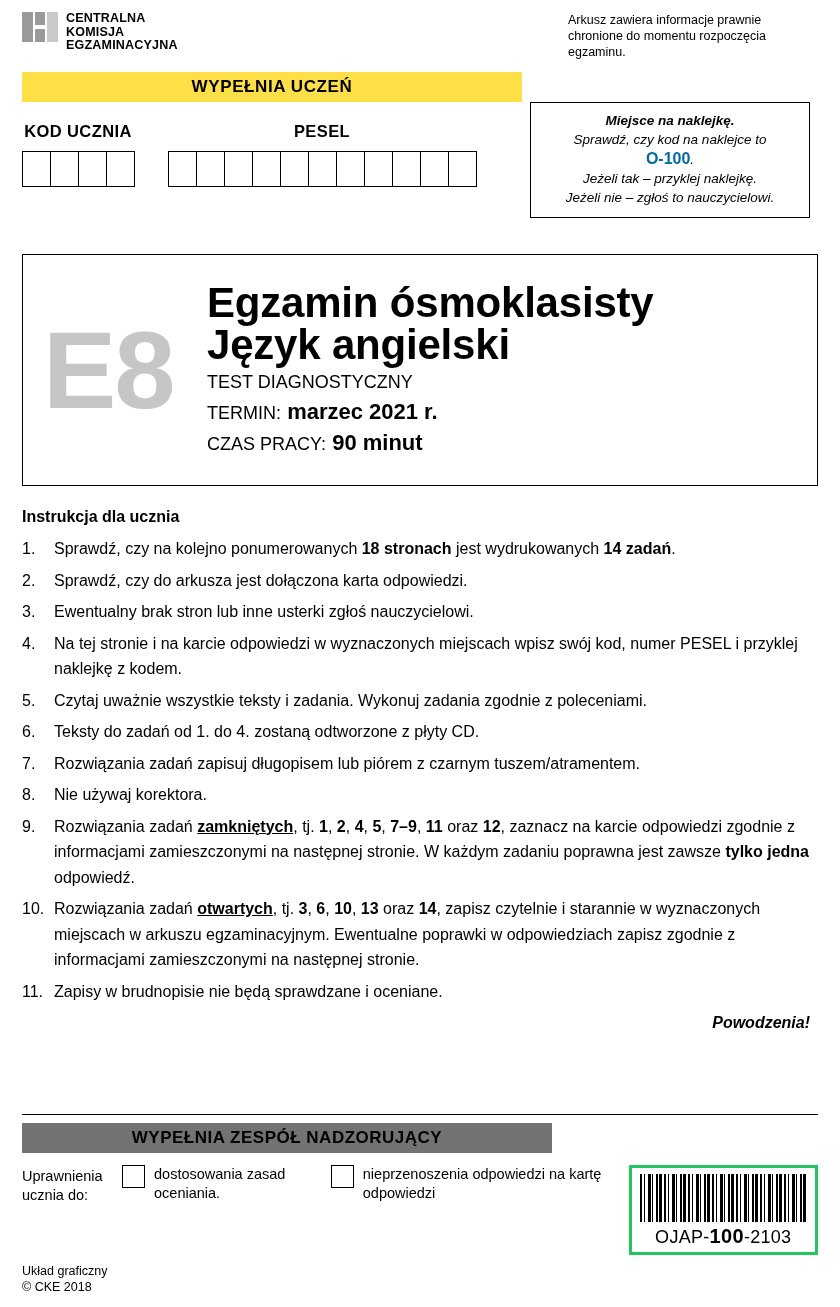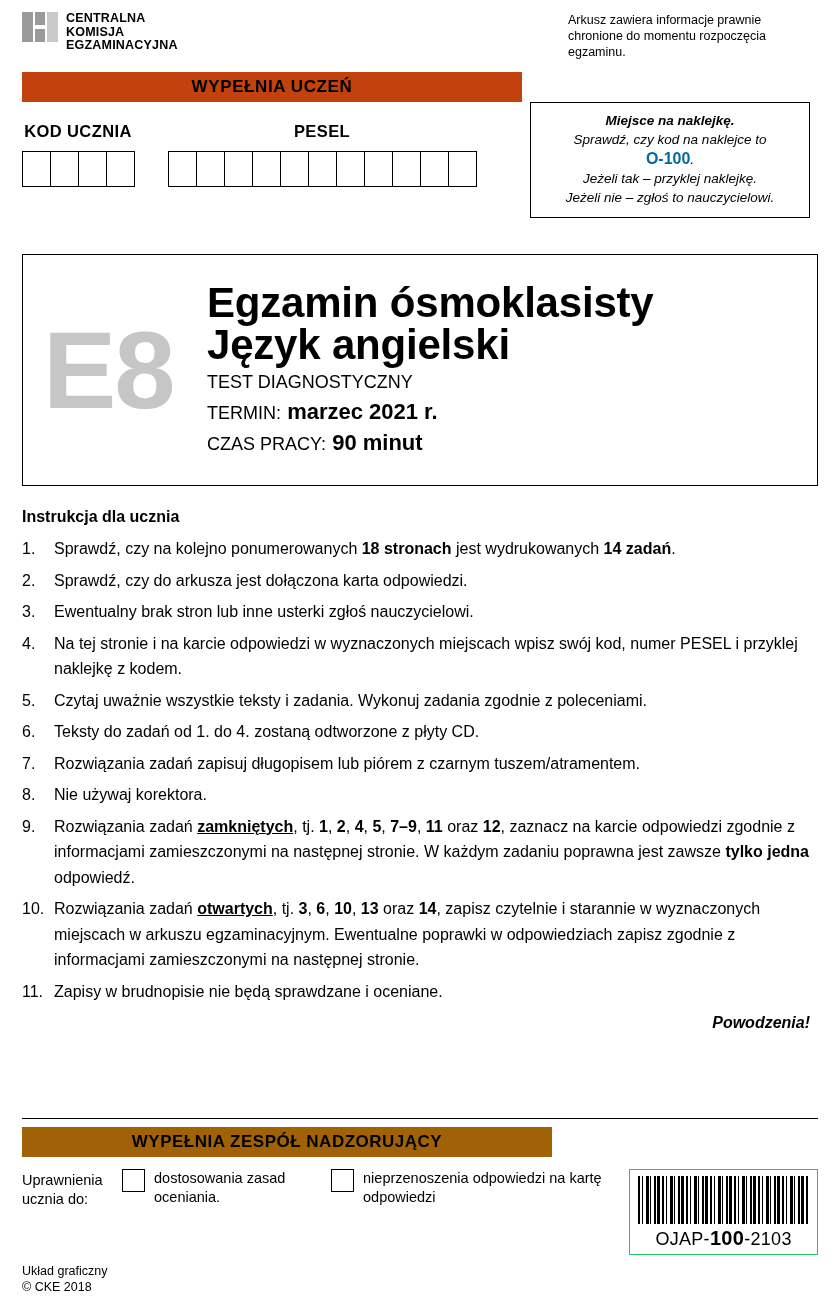--- a/index.html
+++ b/index.html
@@ -63,21 +63,21 @@
     font-size: 12.5px;
     line-height: 16px;
     text-align: left;
     width: 230px;
     padding-top: 2px;
   }
 
   
   .fill-band {
     margin: 12px 30px 0 22px;
-    background: #c2410c;
+    background: #fde047;
     text-align: center;
     font-weight: bold;
     font-size: 17px;
     letter-spacing: .6px;
     padding: 5px 0 5px 0;
     width: 500px;
     box-sizing: border-box;
   }
 
   .id-area {
@@ -203,21 +203,21 @@
     position: absolute;
     left: 22px;
     right: 22px;
     bottom: 52px;
   }
   .hr {
     border-top: 1px solid #000;
     margin-bottom: 8px;
   }
   .sup-band {
-    background: #a16207;
+    background: #737373;
     text-align: center;
     font-weight: bold;
     font-size: 17px;
     letter-spacing: .5px;
     padding: 5px 0;
     width: 530px;
     box-sizing: border-box;
   }
   .sup-row {
     display: flex;
@@ -242,21 +242,21 @@
     width: 23px;
     height: 23px;
     border: 1px solid #000;
     box-sizing: border-box;
     margin-right: 9px;
     flex: 0 0 auto;
     background: #fff;
   }
   .barcode-box {
     margin-left: auto;
-    border: 1px solid #22c55e;
+    border: 3px solid #22c55e;
     width: 236px;
     box-sizing: border-box;
     padding: 6px 8px 4px 8px;
     text-align: center;
   }
   .barcode {
     height: 48px;
     width: 100%;
     background-image:
       repeating-linear-gradient(to right,

